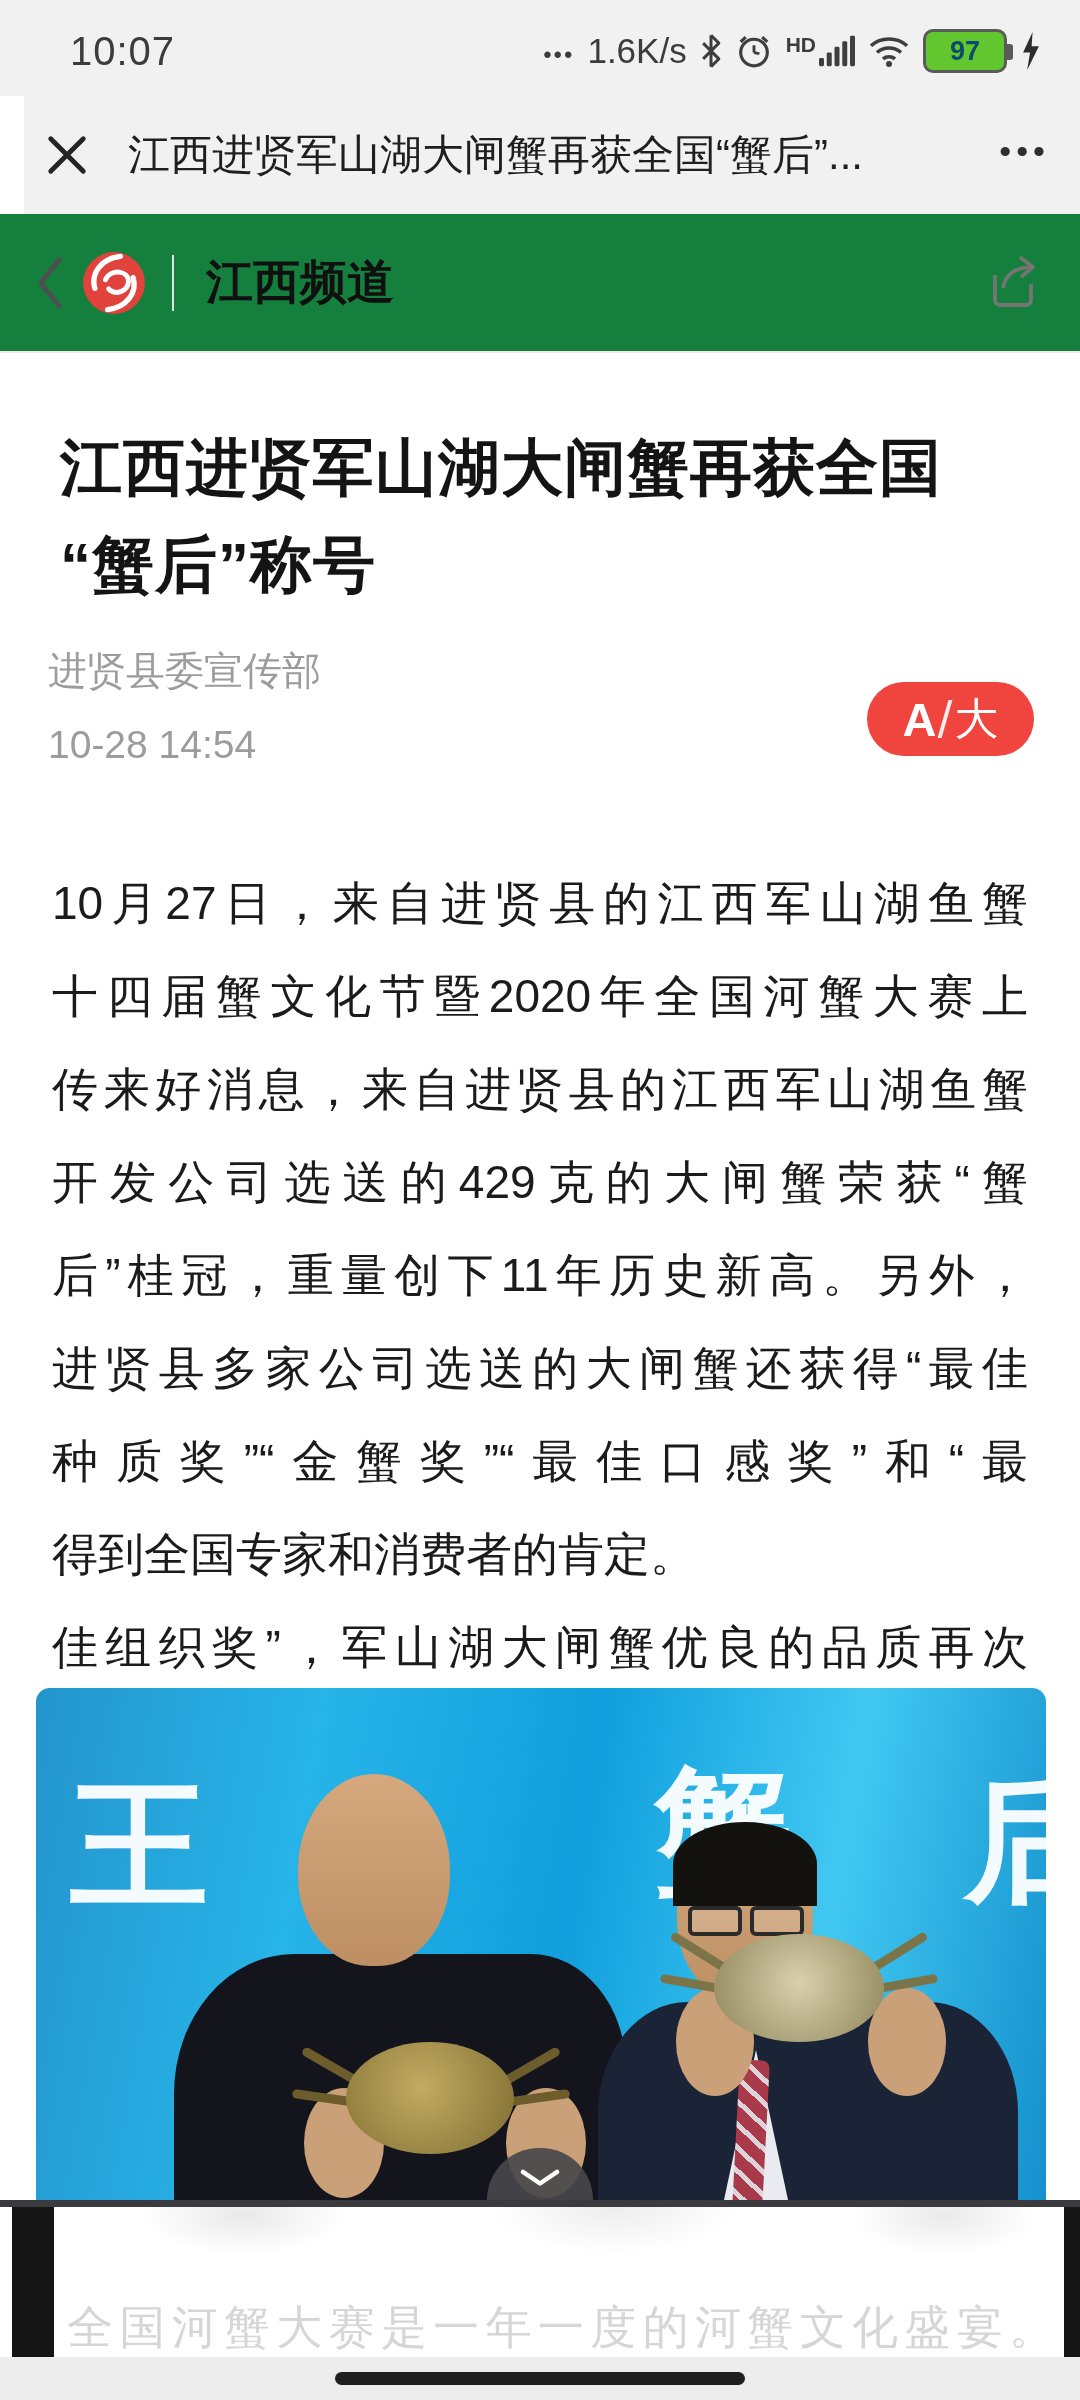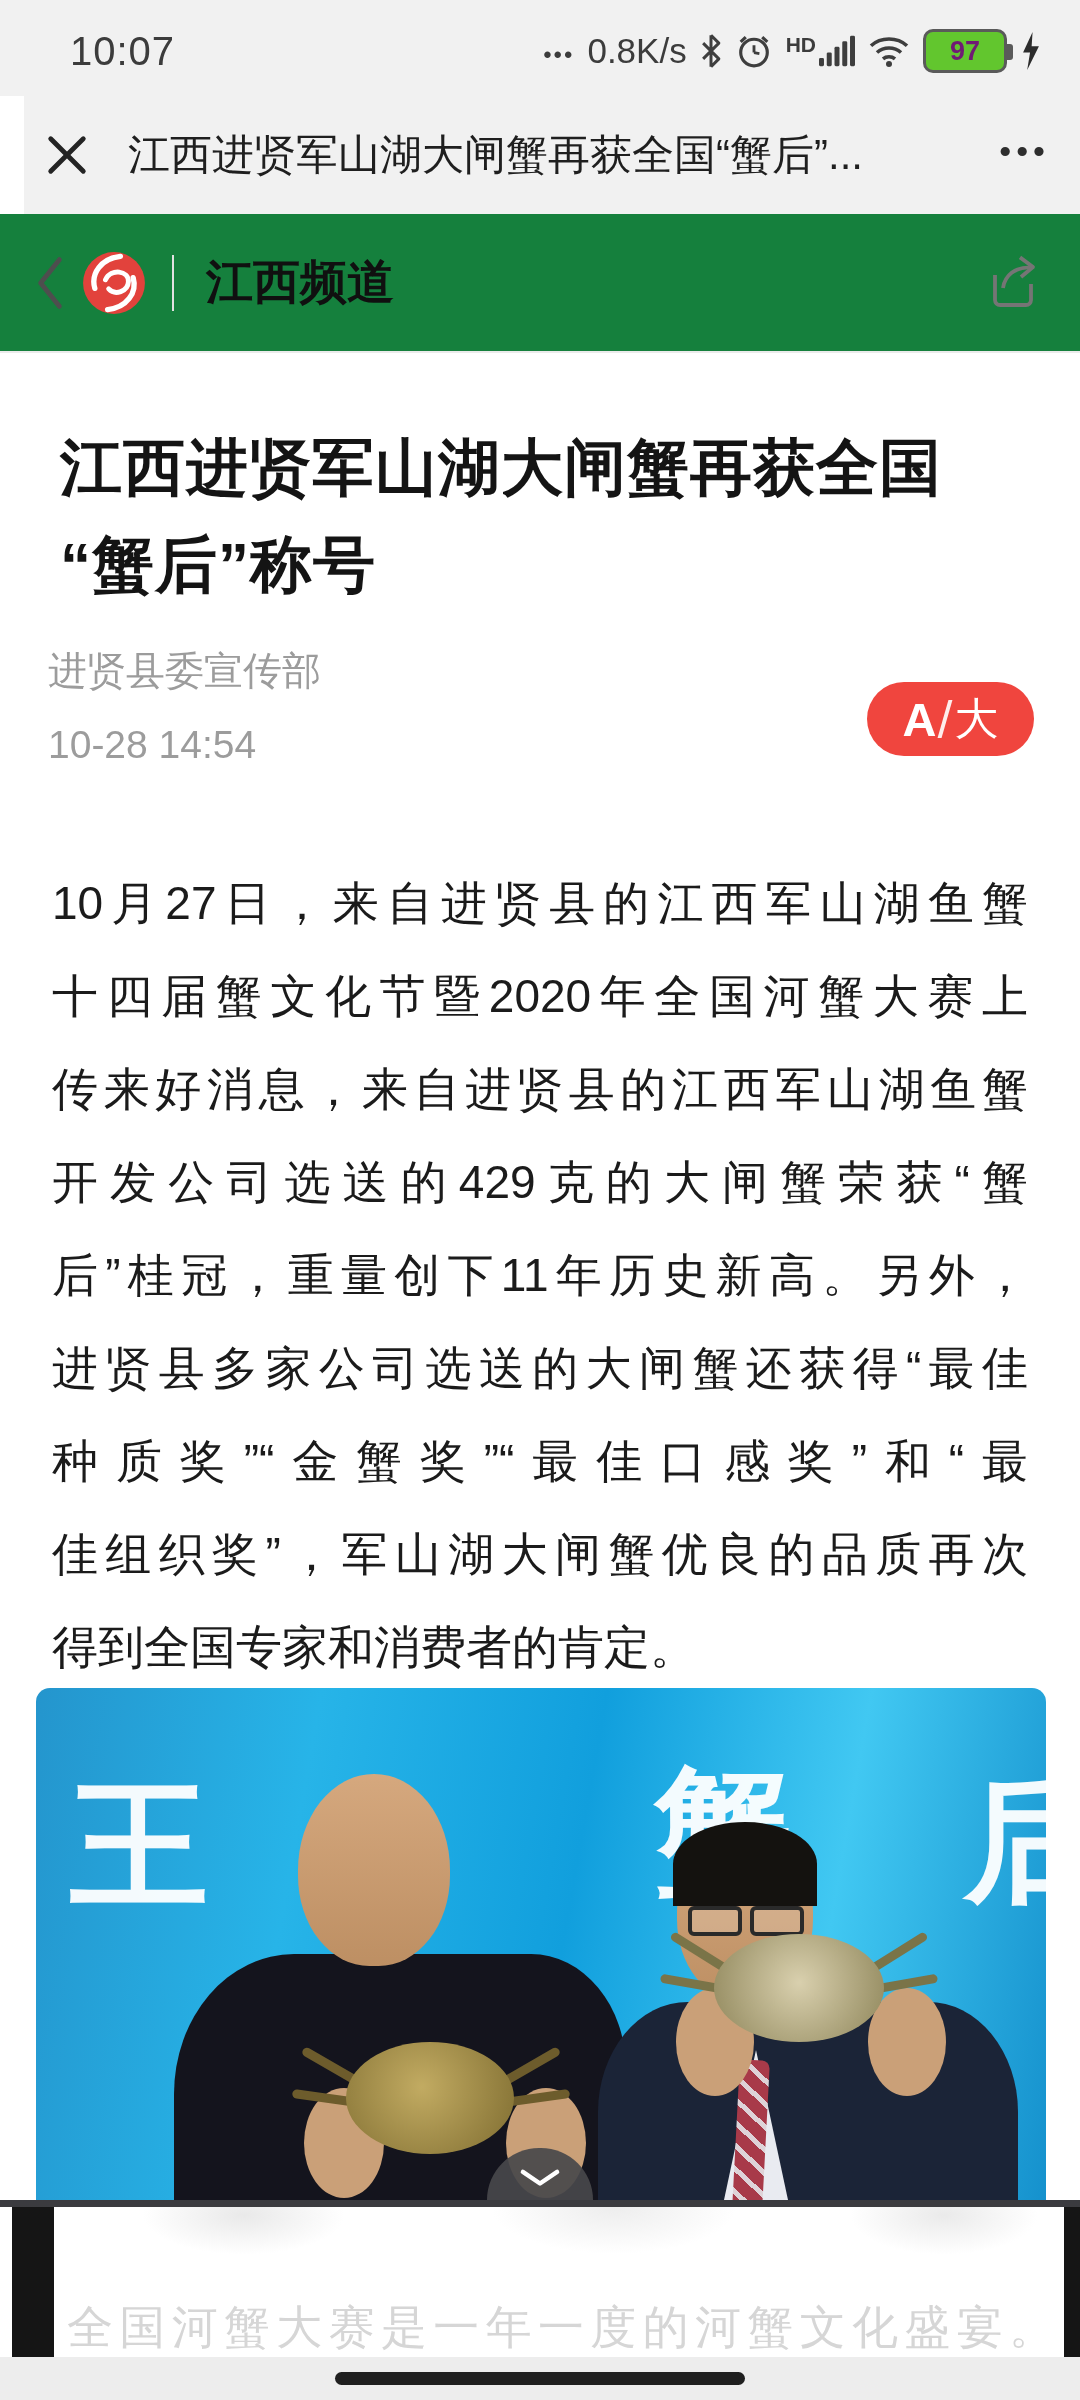--- a/index.html
+++ b/index.html
@@ -20,21 +20,21 @@
   .sb-right{ margin-left:auto; display:flex; align-items:center; gap:13px; }
   .sb-dots{ font-size:24px; color:#3c3c3c; letter-spacing:2px; transform:translateY(4px); }
   .sb-speed{ font-size:35px; color:#3c3c3c; }
   .sb-icon{ display:flex; align-items:center; }
   .hd-signal{ display:flex; align-items:flex-end; gap:3px; }
   .hd-label{ font-size:21px; font-weight:bold; color:#3c3c3c; align-self:flex-start; transform:translateY(-2px); }
   .battery{
     position:relative; width:84px; height:44px; border:3px solid #5a5a5a; border-radius:10px;
     background:#62c62e; display:flex; align-items:center; justify-content:center;
   }
-  .battery-num{ font-size:27px; color:#701a75; font-weight:bold; }
+  .battery-num{ font-size:27px; color:#0c4a6e; font-weight:bold; }
   .battery-nub{ position:absolute; right:-9px; top:12px; width:6px; height:16px; background:#5a5a5a; border-radius:0 3px 3px 0; }
   
   .browser-bar{
     position:absolute; top:96px; left:0; width:1068px; height:118px;
     background:#f1f1f1; display:flex; align-items:center; padding:0 42px 0 20px;margin-left:24px;
   }
   .bb-title{
     flex:1; margin:0 26px 0 38px; font-size:42px; color:#1f1f1f;
     white-space:nowrap; overflow:hidden;
   }
@@ -132,21 +132,21 @@
 </style>
 </head>
 <body>
 
 <div id="screen">
 
   <div class="status-bar">
     <span class="sb-time">10:07</span>
     <div class="sb-right">
       <span class="sb-dots">•••</span>
-      <span class="sb-speed">0.8K/s</span>
+      <span class="sb-speed">1.6K/s</span>
       <span class="sb-icon">
         <svg width="22" height="36" viewBox="0 0 14 22">
             <path d="M7 1 L7 21 M7 1 L12 6 L2 16 M7 21 L12 16 L2 6" stroke="#3e3e3e" stroke-width="1.9" fill="none" stroke-linejoin="round"></path>
           </svg>
       </span>
       <span class="sb-icon">
         <svg width="38" height="38" viewBox="0 0 24 24">
             <circle cx="12" cy="13" r="8.4" stroke="#3e3e3e" stroke-width="2" fill="none"></circle>
             <path d="M12 13 L12 8.3 M12 13 L15.4 13.6" stroke="#3e3e3e" stroke-width="1.8" fill="none"></path>
             <path d="M3.6 6.2 L6.8 3.2 M20.4 6.2 L17.2 3.2" stroke="#3e3e3e" stroke-width="2" fill="none"></path>
@@ -243,22 +243,22 @@
     </button>
 
     <div class="body-text">
       <div class="body-line">10月27日，来自进贤县的江西军山湖鱼蟹</div>
       <div class="body-line">十四届蟹文化节暨2020年全国河蟹大赛上</div>
       <div class="body-line">传来好消息，来自进贤县的江西军山湖鱼蟹</div>
       <div class="body-line">开发公司选送的429克的大闸蟹荣获“蟹</div>
       <div class="body-line">后”桂冠，重量创下11年历史新高。另外，</div>
       <div class="body-line">进贤县多家公司选送的大闸蟹还获得“最佳</div>
       <div class="body-line">种质奖”“金蟹奖”“最佳口感奖”和“最</div>
+      <div class="body-line last">得到全国专家和消费者的肯定。</div>
       <div class="body-line">佳组织奖”，军山湖大闸蟹优良的品质再次</div>
-      <div class="body-line last">得到全国专家和消费者的肯定。</div>
     </div>
 
     <div class="photo">
       <span class="ph-char c1">王</span>
       <span class="ph-char c2">蟹</span>
       <span class="ph-char c3">后</span>
 
       <div class="man-body m1-body"></div>
       <div class="man-head m1-head"></div>
 

